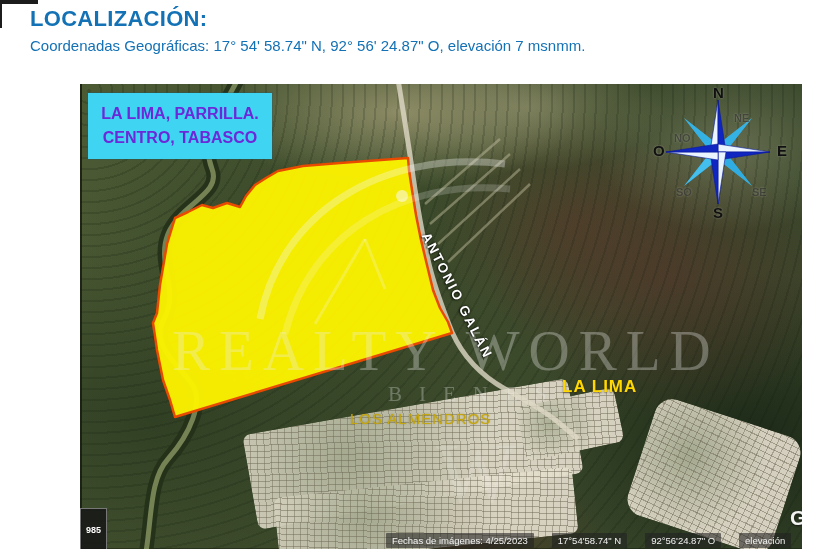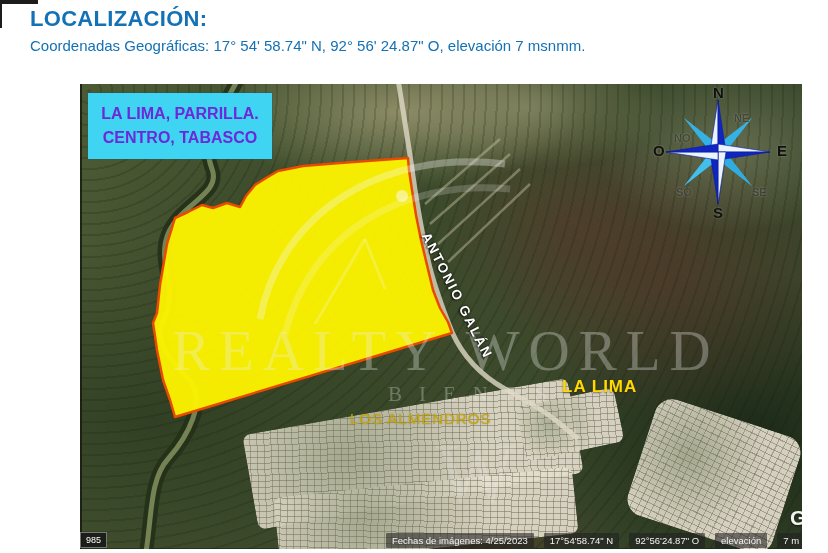--- a/index.html
+++ b/index.html
@@ -91,26 +91,26 @@
 
   
   .compass{position:absolute;left:578px;top:3px;width:120px;height:130px;}
   .compass-label{position:absolute;font-weight:bold;color:#101010;text-shadow:0 0 2px rgba(230,230,220,0.4);}
   .cl-main{font-size:15px;}
   .cl-diag{font-size:11px;color:rgba(25,25,25,0.55);font-weight:bold;}
 
   
   .statusbar{
     position:absolute;left:306px;top:448px;right:0;height:17px;display:flex;align-items:center;
-    gap:10px;font-size:9.5px;color:#f2f2f2;white-space:nowrap;
+    gap:18px;font-size:9.5px;color:#f2f2f2;white-space:nowrap;
   }
   .statusbar span{background:rgba(32,32,32,0.58);padding:2px 6px;border-radius:1px;}
   .badge-985{
-    position:absolute;left:0;top:448px;background:rgba(22,22,22,0.85);border:1px solid #777;
-    color:#fff;font-size:9px;font-weight:normal;padding:2px 5px;
+    position:absolute;left:0;top:424px;background:rgba(22,22,22,0.85);border:1px solid #777;
+    color:#fff;font-size:9px;font-weight:bold;padding:16px 5px;
   }
   .g-logo{
     position:absolute;left:710px;top:422px;color:rgba(255,255,255,0.95);font-weight:bold;
     font-size:21px;text-shadow:0 1px 2px rgba(0,0,0,0.6);
   }
 </style>
 </head>
 <body>
 
 <div class="artifact-bar"></div>

